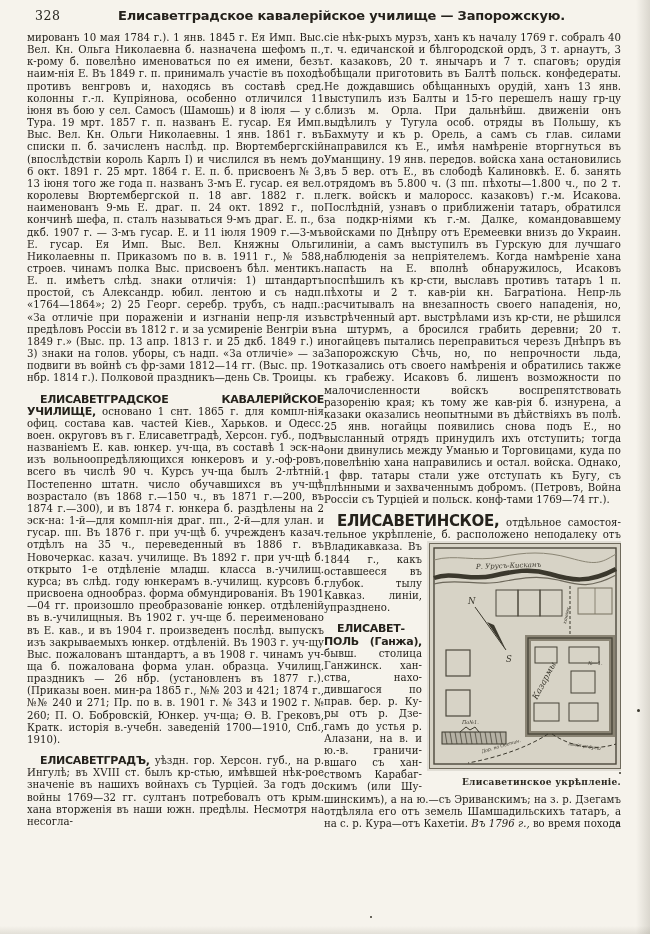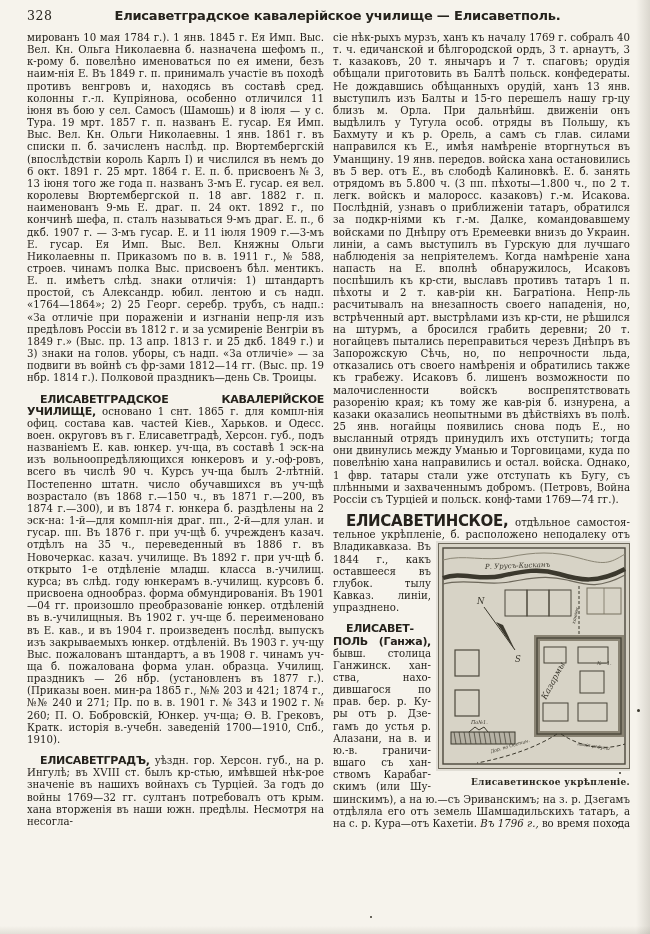--- a/index.html
+++ b/index.html
@@ -13,25 +13,25 @@
     content:"";position:absolute;top:0;right:0;width:14px;height:100%;
     background:linear-gradient(to right, rgba(0,0,0,0) , rgba(90,85,70,.18));
     pointer-events:none;
   }
   body::before{
     content:"";position:absolute;left:0;bottom:0;width:100%;height:8px;
     background:linear-gradient(to bottom, rgba(0,0,0,0), rgba(90,85,70,.12));
     pointer-events:none;
   }
   .page{position:absolute;left:27px;top:8px;width:603px;}
-  .header{display:flex;align-items:baseline;margin-bottom:9px;}
+  .header{display:flex;align-items:baseline;margin-bottom:9px;margin-left:8px;}
   .page-number{font-size:12.5px;letter-spacing:.5px;width:58px;flex:0 0 auto;}
   .page-title{flex:1;text-align:center;font-family:"DejaVu Sans",sans-serif;
     font-weight:bold;font-size:13px;letter-spacing:-0.2px;padding-right:40px;}
-  .columns{display:flex;gap:9px;}
+  .columns{display:flex;}
   .column{width:297px;height:864px;overflow:hidden;
     font-size:10.2px;line-height:12.15px;text-align:justify;
     hyphens:manual;overflow-wrap:break-word;}
   .column p{margin:0;text-indent:13px;}
   p.no-indent{text-indent:0;}
   .entry{margin-top:9px;}
   .term{font-family:"DejaVu Sans",sans-serif;font-weight:bold;
     font-size:15px;letter-spacing:-0.3px;}
   .term-large{font-size:11px;}
   .it{font-style:italic;margin-top:21px;}
@@ -44,21 +44,21 @@
   .speck{position:absolute;background:#3a372e;border-radius:50%;}
   svg text{font-family:"DejaVu Serif",serif;fill:#3a372d;}
 </style>
 </head>
 <body>
 
 <div class="page">
 
   <div class="header">
     <span class="page-number">328</span>
-    <span class="page-title">Елисаветградское кавалерійское училище — Елисаветполь.</span>
+    <span class="page-title">Елисаветградское кавалерійское училище — Запорожскую.</span>
   </div>
 
   <div class="columns">
 
     <div class="column">
       <p class="no-indent">мированъ 10 мая 1784 г.). 1 янв. 1845 г. Ея Имп. Выс. Вел. Кн. Ольга Николаевна б. назначена шефомъ п., к-рому б. повелѣно именоваться по ея имени, безъ наим-нія Е. Въ 1849 г. п. принималъ участіе въ походѣ противъ венгровъ и, находясь въ составѣ сред. колонны г.-л. Купріянова, особенно отличился 11 іюня въ бою у сел. Самосъ (Шамошь) и 8 іюля — у с. Тура. 19 мрт. 1857 г. п. названъ Е. гусар. Ея Имп. Выс. Вел. Кн. Ольги Николаевны. 1 янв. 1861 г. въ списки п. б. зачисленъ наслѣд. пр. Вюртембергскій (впослѣдствіи король Карлъ I) и числился въ немъ до 6 окт. 1891 г. 25 мрт. 1864 г. Е. п. б. присвоенъ № 3, 13 іюня того же года п. названъ 3-мъ Е. гусар. ея вел. королевы Вюртембергской п. 18 авг. 1882 г. п. наименованъ 9-мь Е. драг. п. 24 окт. 1892 г., по кончинѣ шефа, п. сталъ называться 9-мъ драг. Е. п., 6 дкб. 1907 г. — 3-мъ гусар. Е. и 11 іюля 1909 г.—3-мъ Е. гусар. Ея Имп. Выс. Вел. Княжны Ольги Николаевны п. Приказомъ по в. в. 1911 г., № 588, строев. чинамъ полка Выс. присвоенъ бѣл. ментикъ. Е. п. имѣетъ слѣд. знаки отличія: 1) штандартъ простой, съ Александр. юбил. лентою и съ надп. «1764—1864»; 2) 25 Георг. серебр. трубъ, съ надп.: «За отличіе при пораженіи и изгнаніи непр-ля изъ предѣловъ Россіи въ 1812 г. и за усмиреніе Венгріи въ 1849 г.» (Выс. пр. 13 апр. 1813 г. и 25 дкб. 1849 г.) и 3) знаки на голов. уборы, съ надп. «За отличіе» — за подвиги въ войнѣ съ фр-зами 1812—14 гг. (Выс. пр. 19 нбр. 1814 г.). Полковой праздникъ—день Св. Троицы.</p>
 
       <div class="entry">
         <p><span class="term term-large">ЕЛИСАВЕТГРАДСКОЕ КАВАЛЕРІЙСКОЕ УЧИЛИЩЕ,</span><span> основано 1 снт. 1865 г. для компл-нія офиц. состава кав. частей Кіев., Харьков. и Одесс. воен. округовъ въ г. Елисаветградѣ, Херсон. губ., подъ названіемъ Е. кав. юнкер. уч-ща, въ составѣ 1 эск-на изъ вольноопредѣляющихся юнкеровъ и у.-оф-ровъ, всего въ числѣ 90 ч. Курсъ уч-ща былъ 2-лѣтній. Постепенно штатн. число обучавшихся въ уч-щѣ возрастало (въ 1868 г.—150 ч., въ 1871 г.—200, въ 1874 г.—300), и въ 1874 г. юнкера б. раздѣлены на 2 эск-на: 1-й—для компл-нія драг. пп., 2-й—для улан. и гусар. пп. Въ 1876 г. при уч-щѣ б. учрежденъ казач. отдѣлъ на 35 ч., переведенный въ 1886 г. въ Новочеркас. казач. училище. Въ 1892 г. при уч-щѣ б. открыто 1-е отдѣленіе младш. класса в.-училищ. курса; въ слѣд. году юнкерамъ в.-училищ. курсовъ б. присвоена однообраз. форма обмундированія. Въ 1901—04 гг. произошло преобразованіе юнкер. отдѣленій въ в.-училищныя. Въ 1902 г. уч-ще б. переименовано въ Е. кав., и въ 1904 г. произведенъ послѣд. выпускъ изъ закрываемыхъ юнкер. отдѣленій. Въ 1903 г. уч-щу Выс. пожалованъ штандартъ, а въ 1908 г. чинамъ уч-ща б. пожалована форма улан. образца. Училищ. праздникъ — 26 нбр. (установленъ въ 1877 г.). (Приказы воен. мин-ра 1865 г., №№ 203 и 421; 1874 г., №№ 240 и 271; Пр. по в. в. 1901 г. № 343 и 1902 г. № 260; П. О. Бобровскій, Юнкер. уч-ща; Ѳ. В. Грековъ, Кратк. исторія в.-учебн. заведеній 1700—1910, Спб., 1910).</span></p>
       </div>

